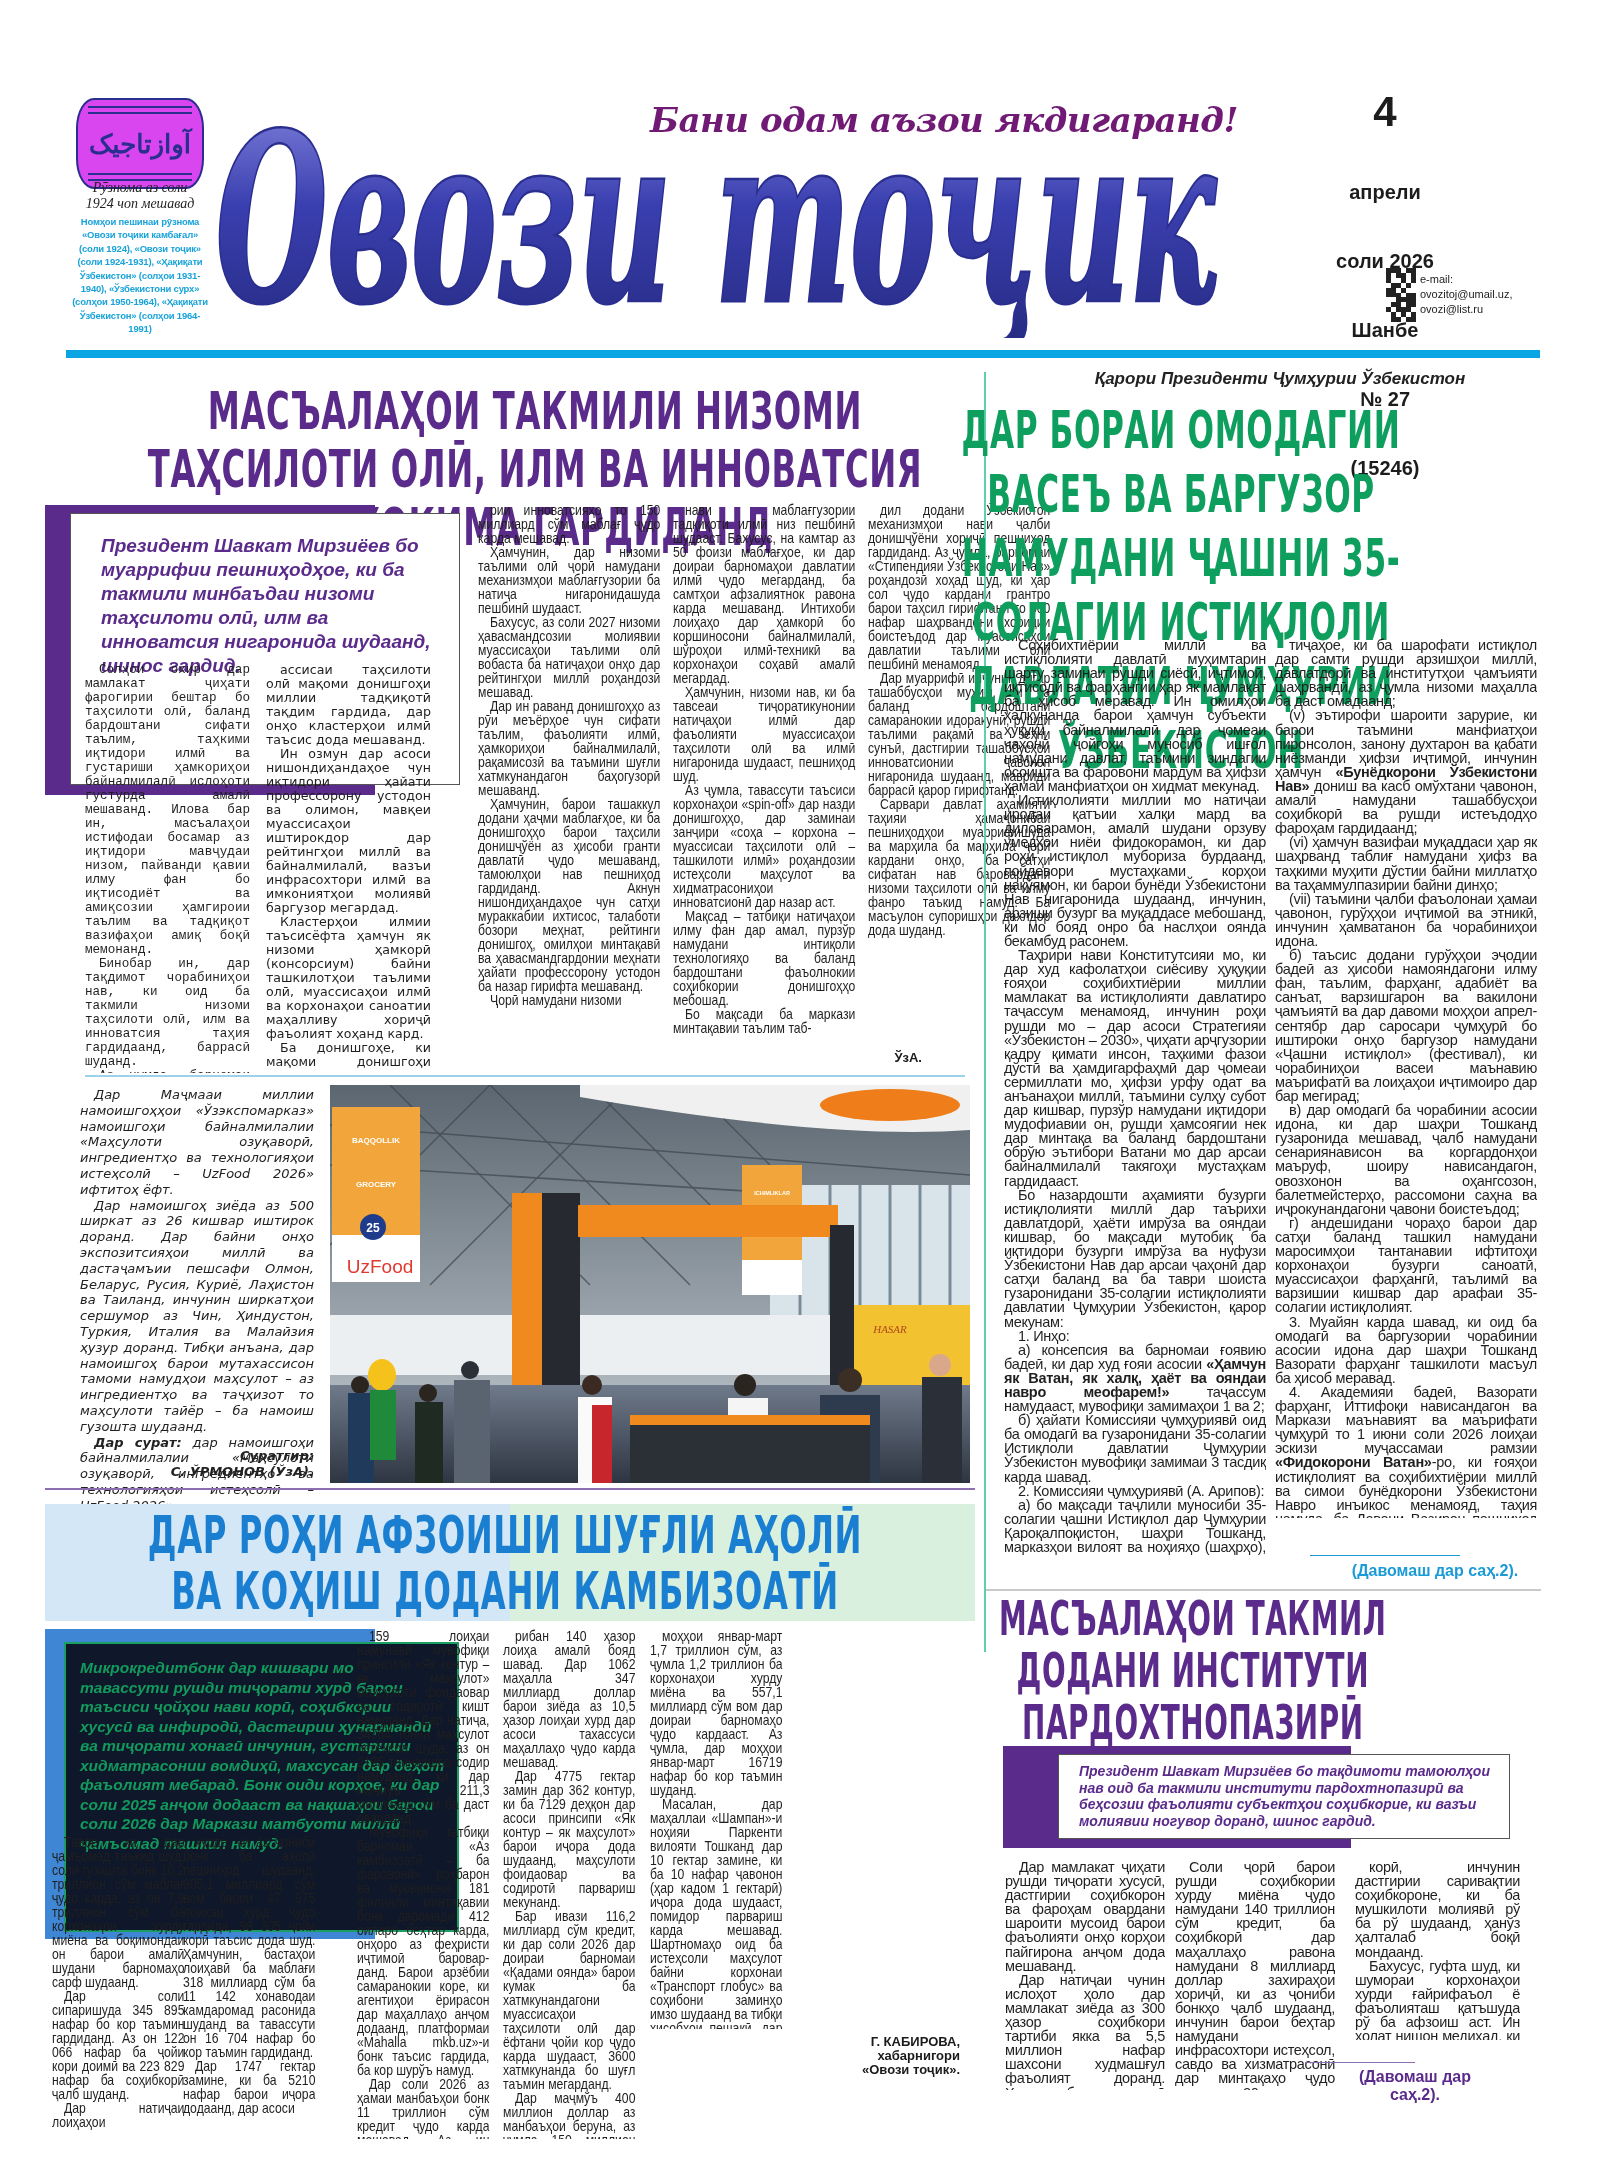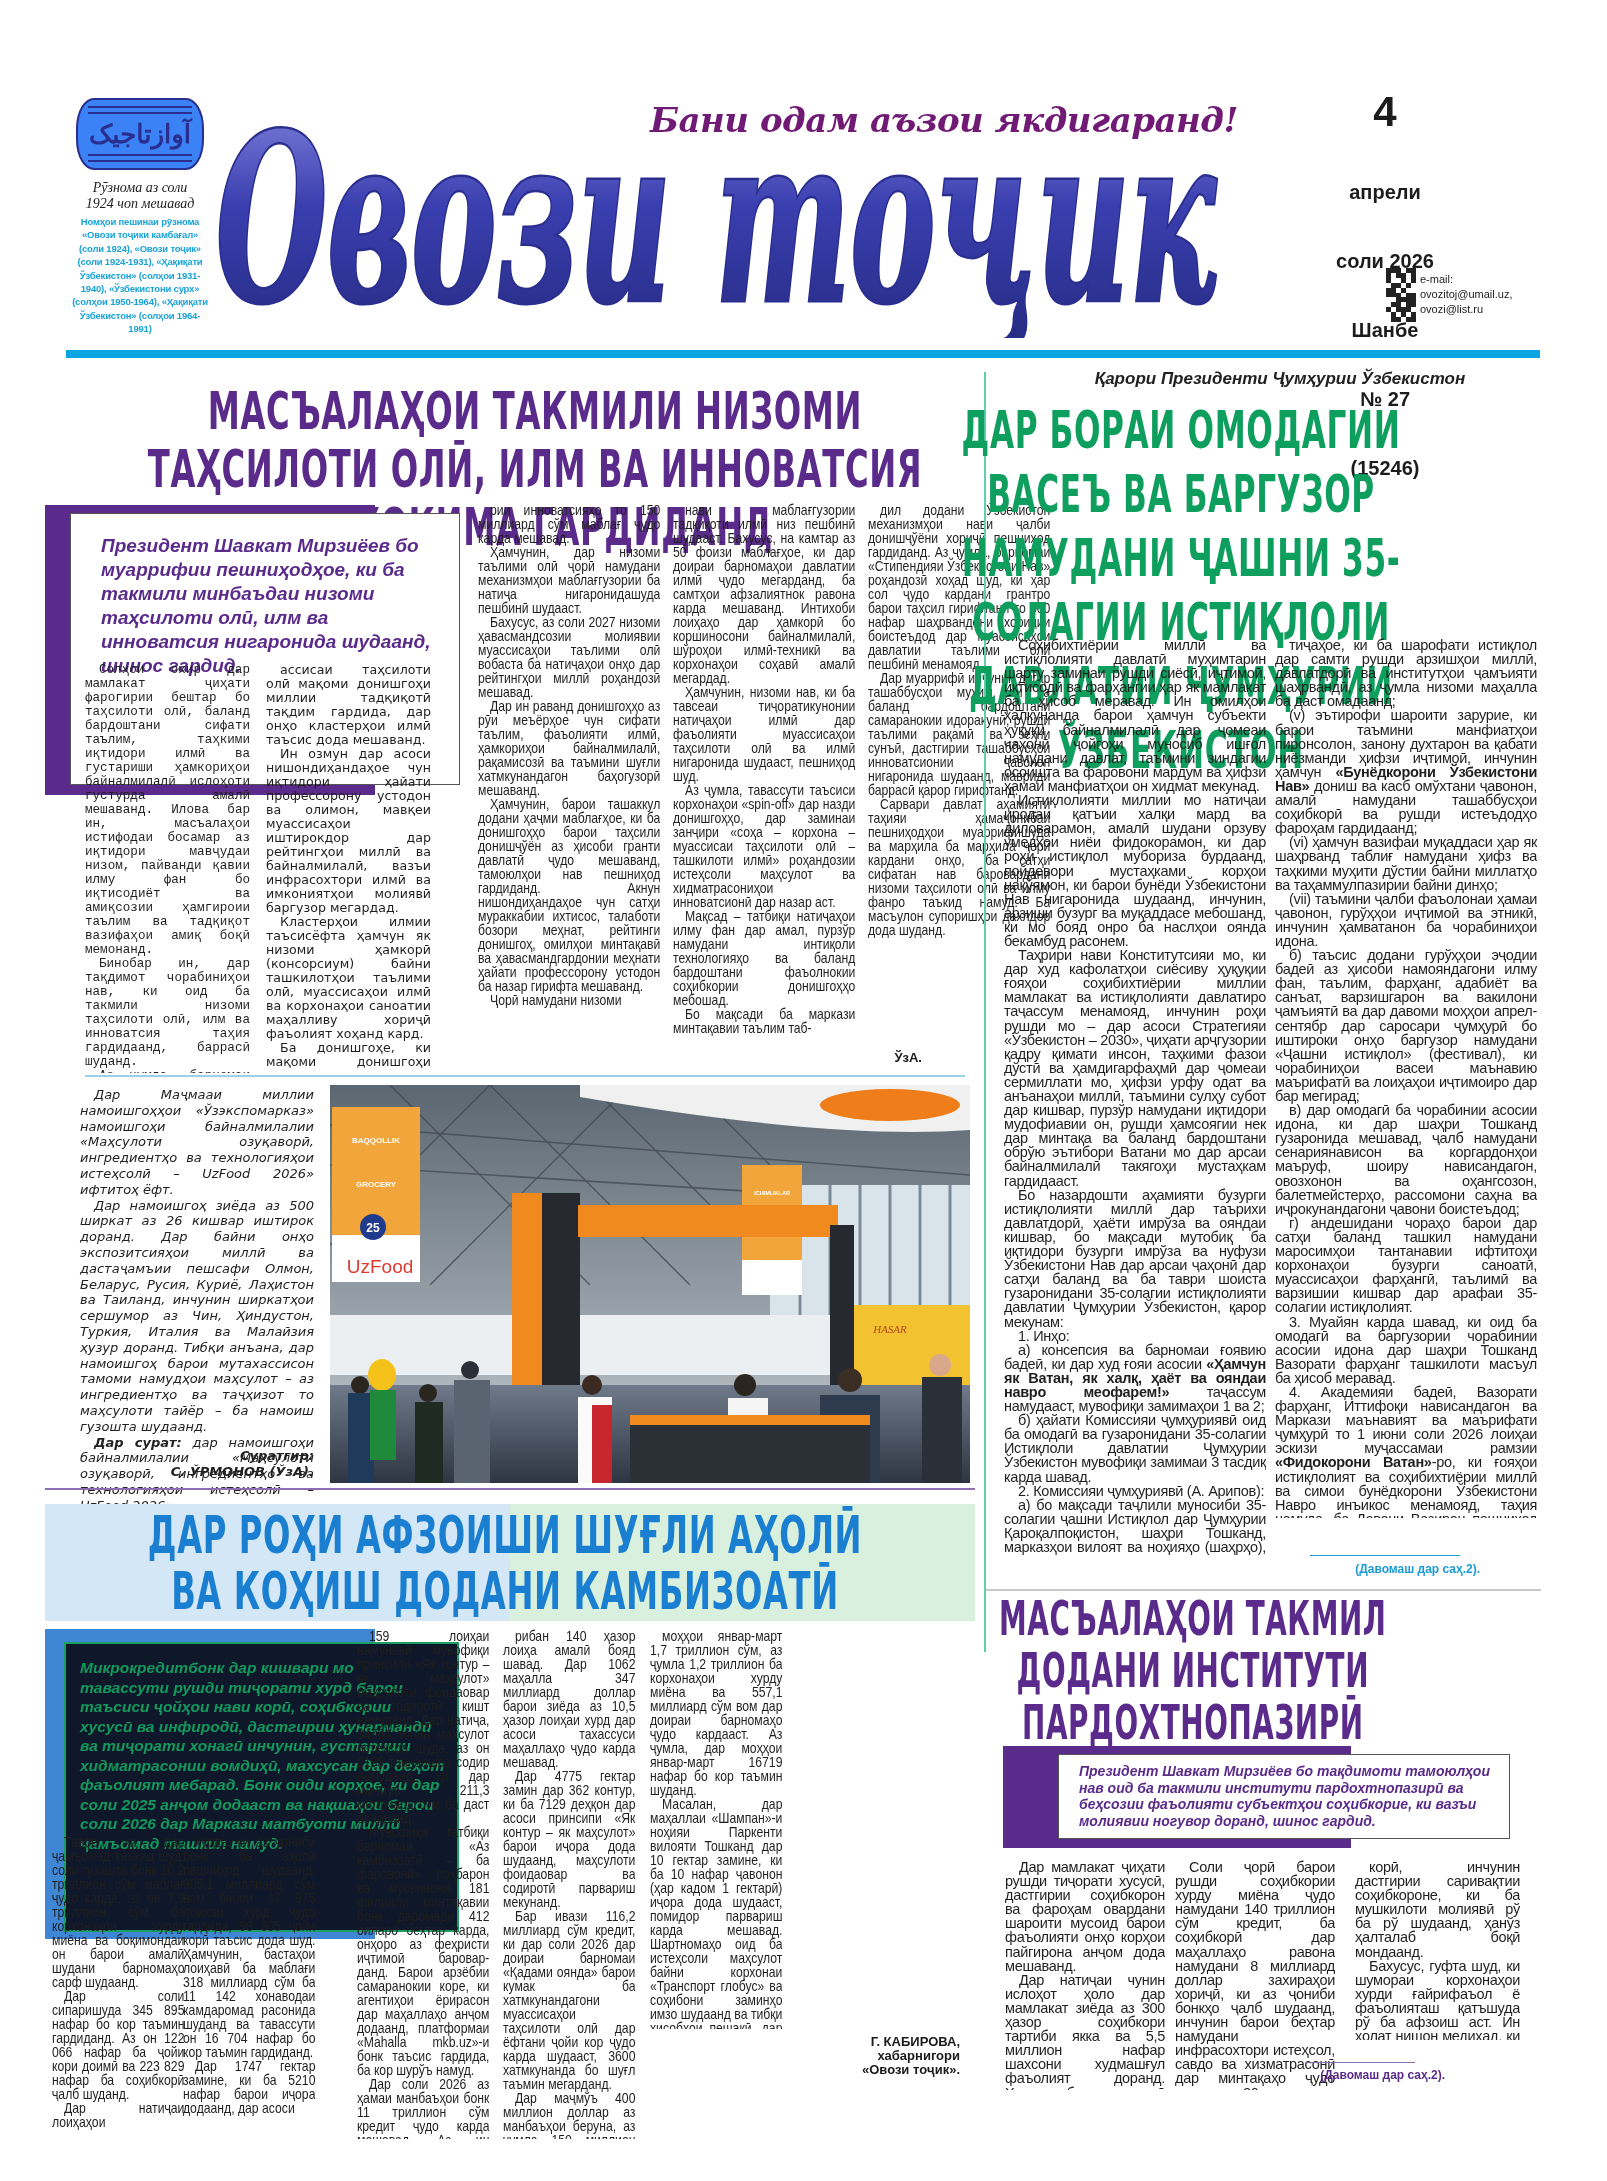--- a/index.html
+++ b/index.html
@@ -1,21 +1,21 @@
 <!DOCTYPE html>
 <html><head>
 <meta charset="utf-8">
 <style>
   * { box-sizing: border-box; margin: 0; padding: 0; }
   html, body { width: 1607px; height: 2181px; background: #ffffff; overflow: hidden; }
   body { position: relative; font-family: "Liberation Sans", sans-serif; color: #1a1a1a; }
   .abs { position: absolute; }
 
   
-  .logo-scroll { left: 76px; top: 98px; width: 130px; width: 128px; height: 72px; border: 2px solid #2a2e8f; border-radius: 18px 18px 18px 18px / 30px 30px 30px 30px; display:flex; align-items:center; justify-content:center; background:#3b82f6; }
+  .logo-scroll { left: 76px; top: 98px; width: 130px; width: 128px; height: 91px; border: 2px solid #2a2e8f; border-radius: 18px 18px 18px 18px / 30px 30px 30px 30px; display:flex; align-items:center; justify-content:center; background:#d946ef; }
   .logo-scroll::before, .logo-scroll::after { content:""; position:absolute; left:10px; right:10px; height:4px; border-top:2px solid #2a2e8f; border-bottom:2px solid #2a2e8f; }
   .logo-scroll::before { top:6px; } .logo-scroll::after { bottom:6px; }
   .logo-arabic { font-family: "DejaVu Serif", serif; font-size: 26px; font-weight: bold; color: #2a2e8f; direction: rtl; }
   .since { left: 70px; top: 180px; width: 140px; text-align: center; font-family: "Liberation Serif", serif; font-style: italic; font-size: 14px; line-height: 16px; color: #222; }
   .history { left: 70px; top: 215px; width: 140px; text-align: center; font-family: "Liberation Sans", sans-serif; font-size: 9.5px; line-height: 13.4px; color: #1aa3d9; font-weight: bold; letter-spacing: -0.2px; }
 
   .masthead-title { left: 206px; top: 88px; width: 1020px; height: 250px; }
   .masthead-title svg { width: 100%; height: 100%; }
   .slogan { left: 650px; top: 100px; font-family: "DejaVu Serif", serif; font-style: italic; font-weight: bold; font-size: 34px; color: #701a75; letter-spacing: -0.5px; }
 
@@ -66,21 +66,21 @@
   .band3 { left: 45px; top: 1504px; width: 1470px; height: 117px; background: linear-gradient(90deg, #d3e7f7 0%, #d3e7f7 50%, #d9f0df 50%, #d9f0df 100%); }
   .h3 { left: -120px; top: 1507px; width: 1250px; font-size: 52px; line-height: 56px; }
 
   .lead3-bg { left: 45px; top: 1629px; width: 148px; height: 180px; background:#3f86d4; }
   .lead3 { left: 64px; top: 1642px; width: 166px; height: 156px; border: 2px solid #1b9e62; background:#0f172a; }
   .lead3 .lead-text { color: #129a5c; }
 
   .h4 { left: 955px; top: 1592px; width: 820px; font-size: 48px; line-height: 52px; transform: scaleX(0.58); transform-origin: left top; }
   .lead4-bg { left: 1003px; top: 1746px; width: 348px; height: 102px; background: #5a2b8b; }
 
-  .cont { font-family: "Liberation Sans", sans-serif; font-weight: bold; font-size: 12px; color: #1a9bd7; text-align:right; }
+  .cont { font-family: "Liberation Sans", sans-serif; font-weight: bold; font-size: 16px; color: #1a9bd7; text-align:center;margin-left:45px; }
 </style>
 </head>
 <body>
 
 <div class="abs logo-scroll">
   <span class="logo-arabic">آوازتاجیک</span>
 </div>
 <div class="abs since">
   <div>Рӯзнома аз соли</div>
   <div>1924 чоп мешавад</div>

